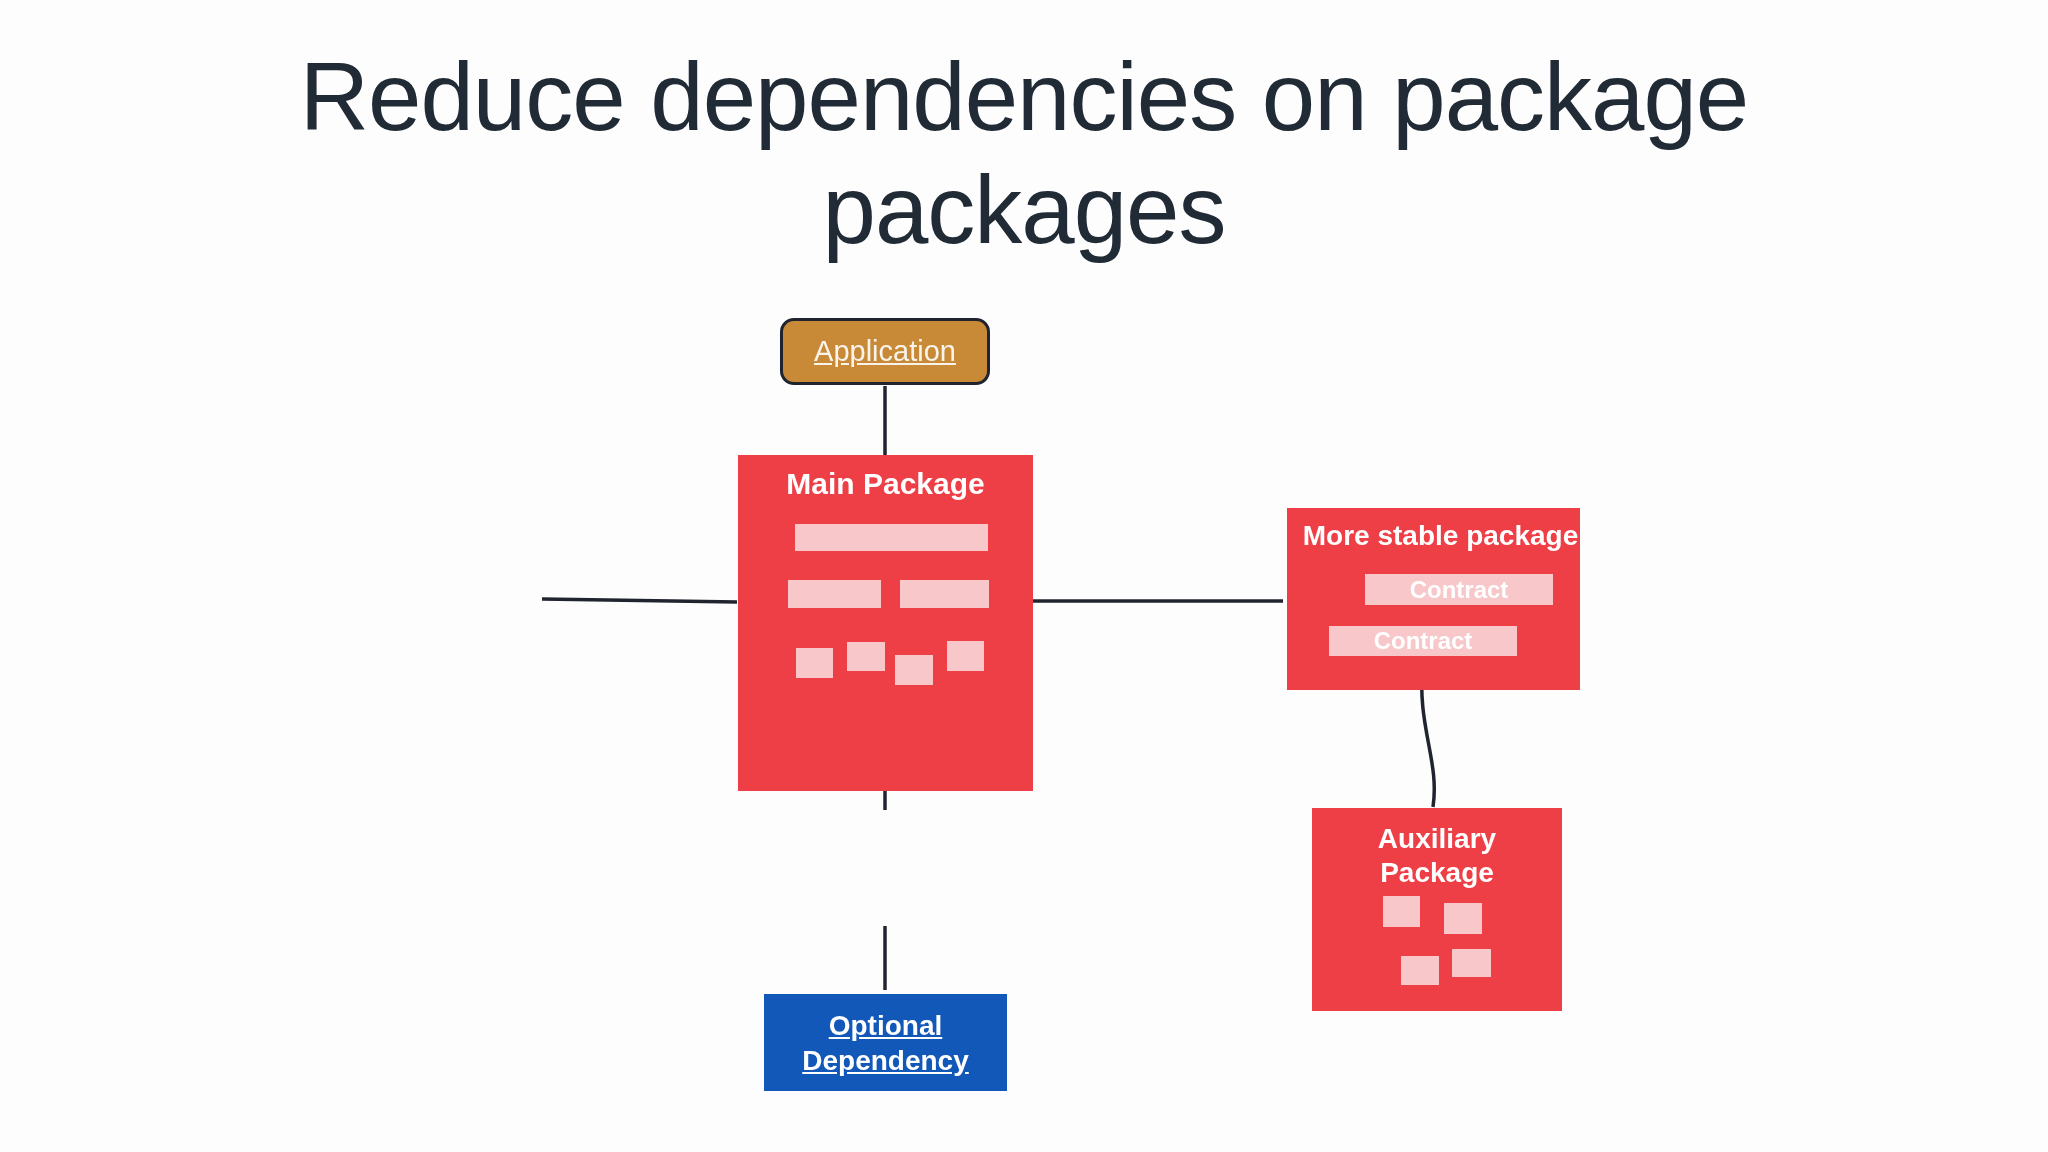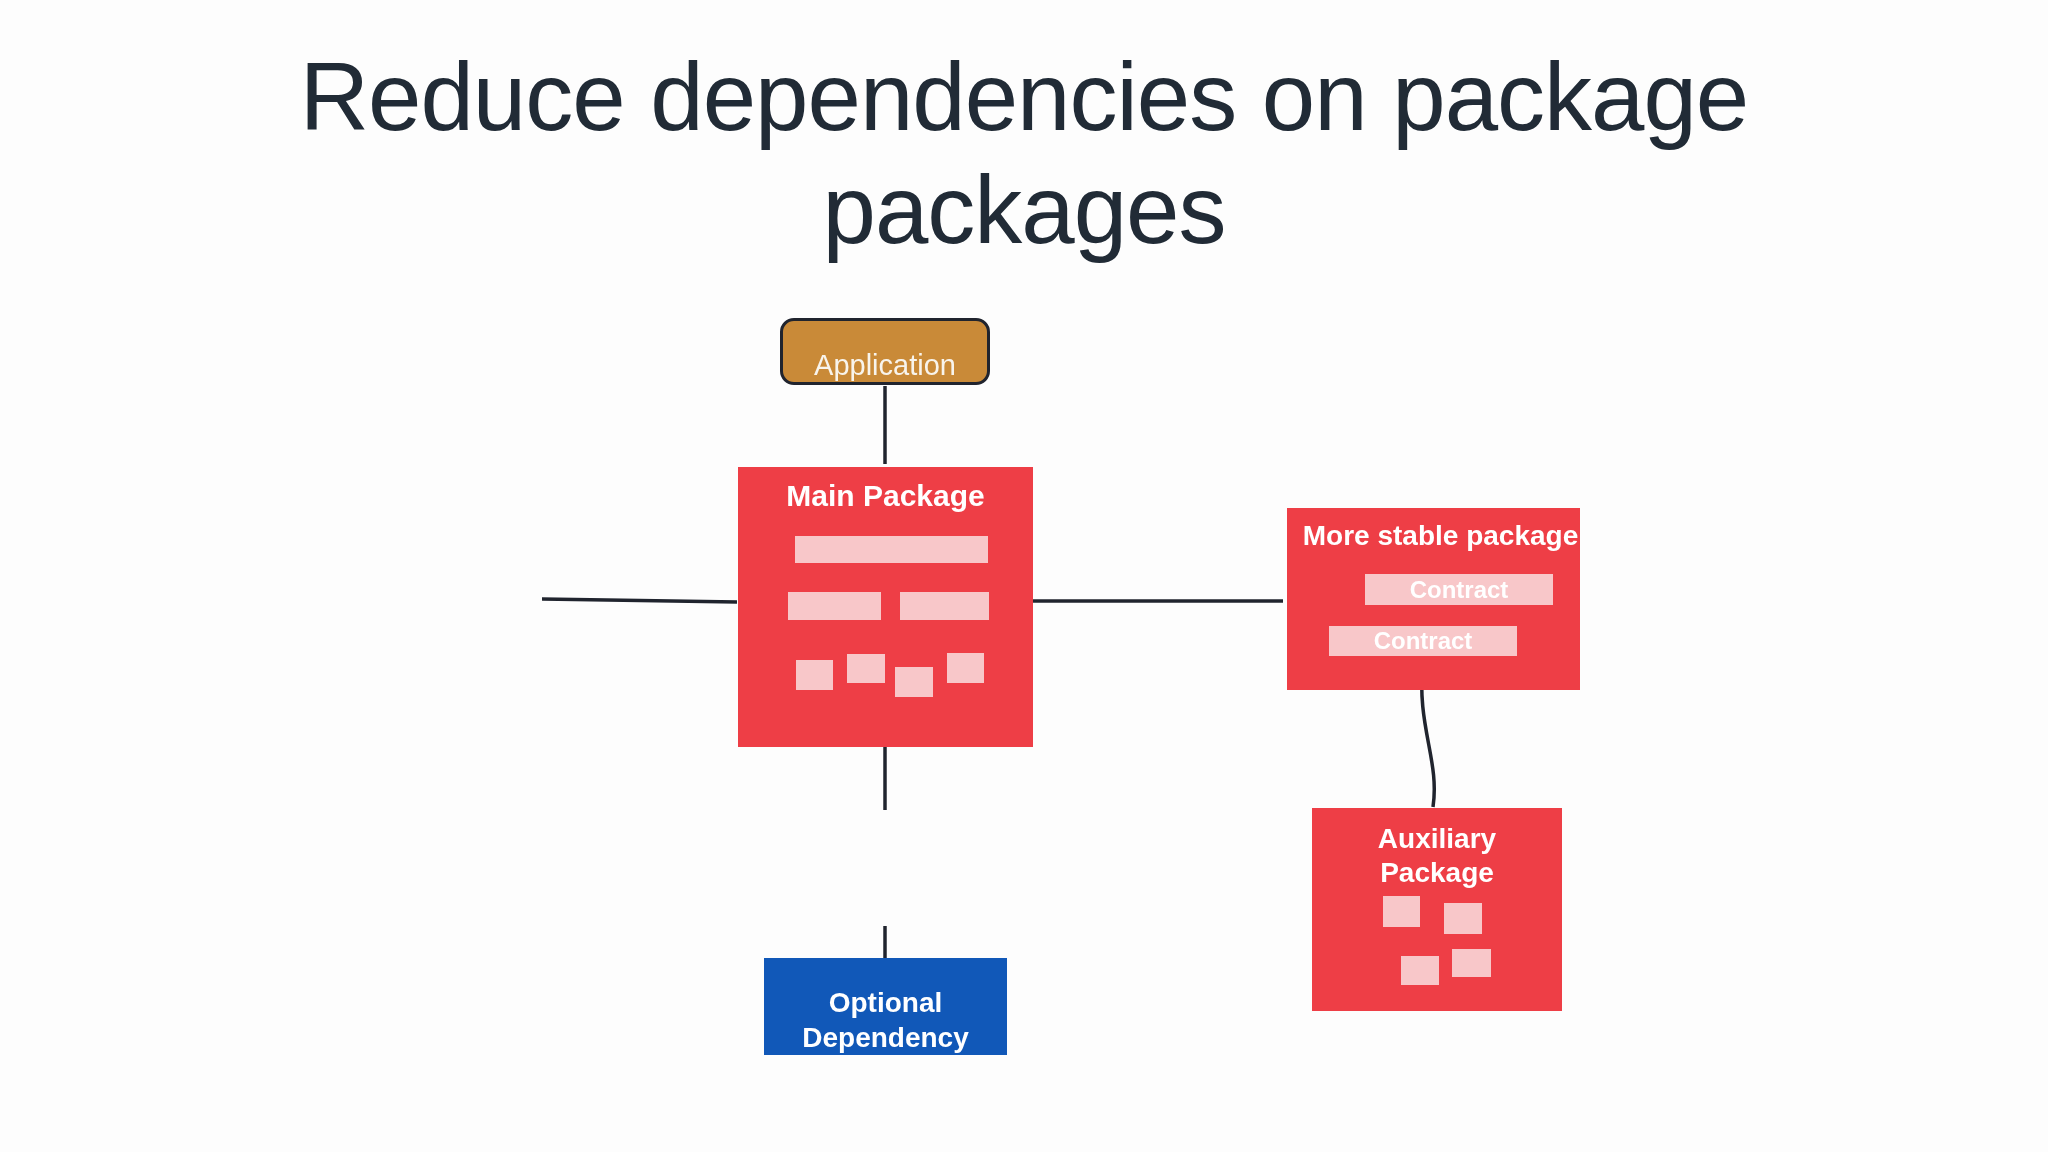--- a/index.html
+++ b/index.html
@@ -24,55 +24,55 @@
     color:var(--title-text);
     letter-spacing:-1px;
   }
   .slide-title .inner{display:inline-block;max-width:1620px;}
 
   svg.arrows{position:absolute;left:0;top:0;width:2048px;height:1152px;pointer-events:none;}
   svg.arrows path{stroke:var(--ink);stroke-width:3.5;fill:none;}
 
   .box{
     position:absolute;
-    display:flex;align-items:flex-end;justify-content:center;
-    color:var(--white);font-weight:700;text-align:center;
+    display:flex;align-items:center;justify-content:center;
+    color:var(--white);font-weight:700;text-align:center;text-decoration:underline;
   }
   .red{background:var(--red);}
   .blue{background:var(--blue);}
 
   .app{
     left:780px;top:318px;width:210px;height:67px;
     background:var(--orange);
     border:3px solid var(--ink);border-radius:14px;
     color:#f8f4ec;font-weight:400;font-size:29px;
   }
 
-  .main-package{left:738px;top:467px;width:295px;height:280px;padding-left:24px;}
+  .main-package{left:738px;top:455px;width:295px;height:336px;padding-left:24px;}
   .main-package .pkg-title{position:absolute;top:12px;left:0;width:100%;text-align:center;font-size:30px;font-weight:700;}
 
   .ph{position:absolute;background:var(--pink);}
 
   .source-only{left:282px;top:548px;width:253px;height:100px;font-size:28px;line-height:1.2;}
   .source-only .lbl{max-width:190px;}
 
   .more-stable{left:1287px;top:508px;width:293px;height:182px;}
   .more-stable .pkg-title{position:absolute;top:12px;left:7px;width:100%;text-align:center;font-size:28px;font-weight:700;}
   .contract{
     position:absolute;background:var(--pink);
     display:flex;align-items:center;justify-content:center;
     color:var(--white);font-weight:700;font-size:24px;
   }
   .contract-1{left:78px;top:66px;width:188px;height:31px;}
   .contract-2{left:42px;top:118px;width:188px;height:30px;}
 
   .dependency{left:781px;top:811px;width:209px;height:115px;font-size:28px;line-height:1.25;}
   .dependency .lbl{max-width:170px;}
 
-  .optional{left:764px;top:958px;width:243px;height:97px;font-size:28px;line-height:1.25;}
+  .optional{left:764px;top:994px;width:243px;height:97px;font-size:28px;line-height:1.25;}
   .optional .lbl{max-width:190px;}
 
   .auxiliary{left:1312px;top:808px;width:250px;height:203px;}
   .auxiliary .pkg-title{position:absolute;top:14px;left:0;width:100%;text-align:center;font-size:28px;font-weight:700;line-height:1.2;}
   .auxiliary .pkg-title .lbl{display:inline-block;max-width:160px;}
 </style>
 </head>
 <body>
 
 <div id="canvas">

